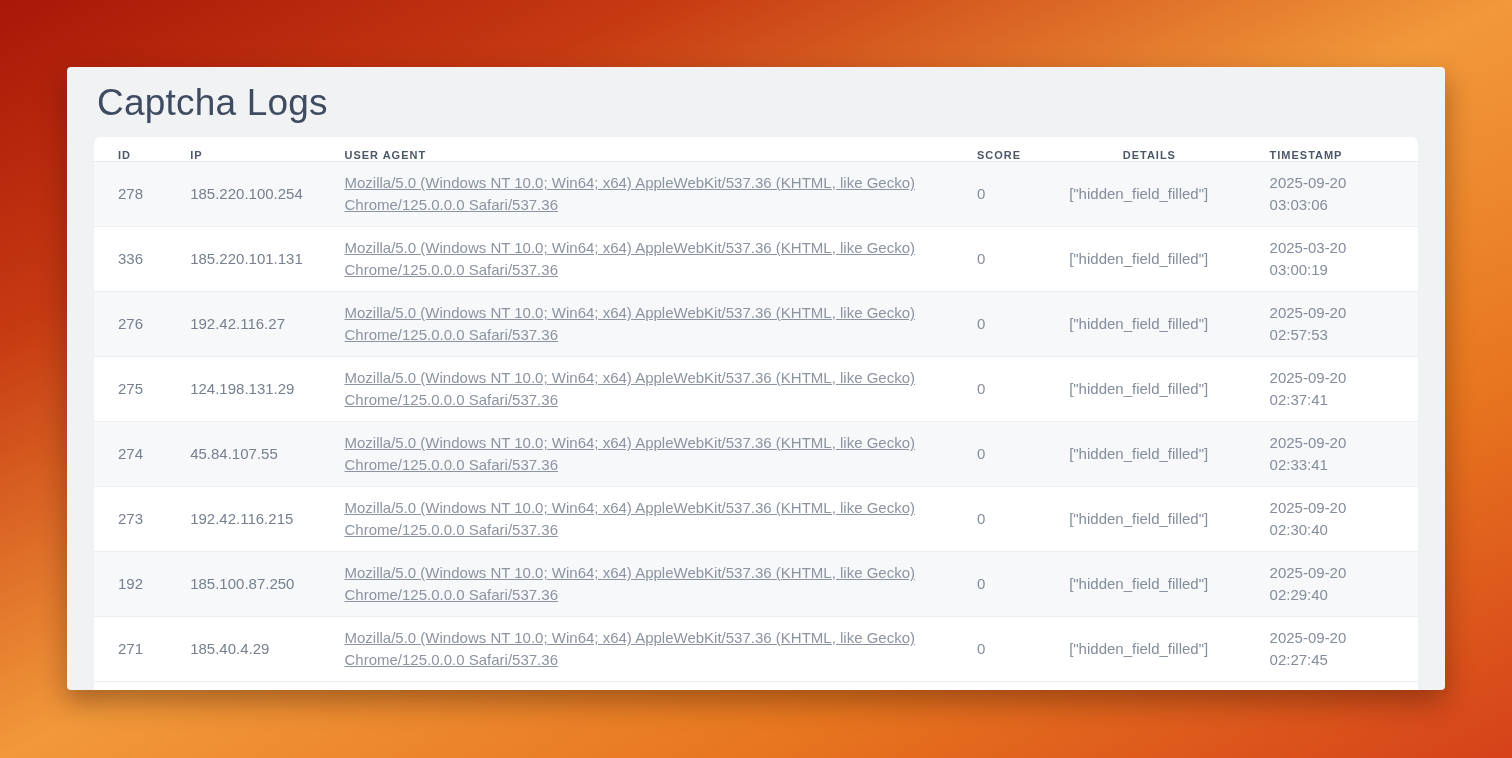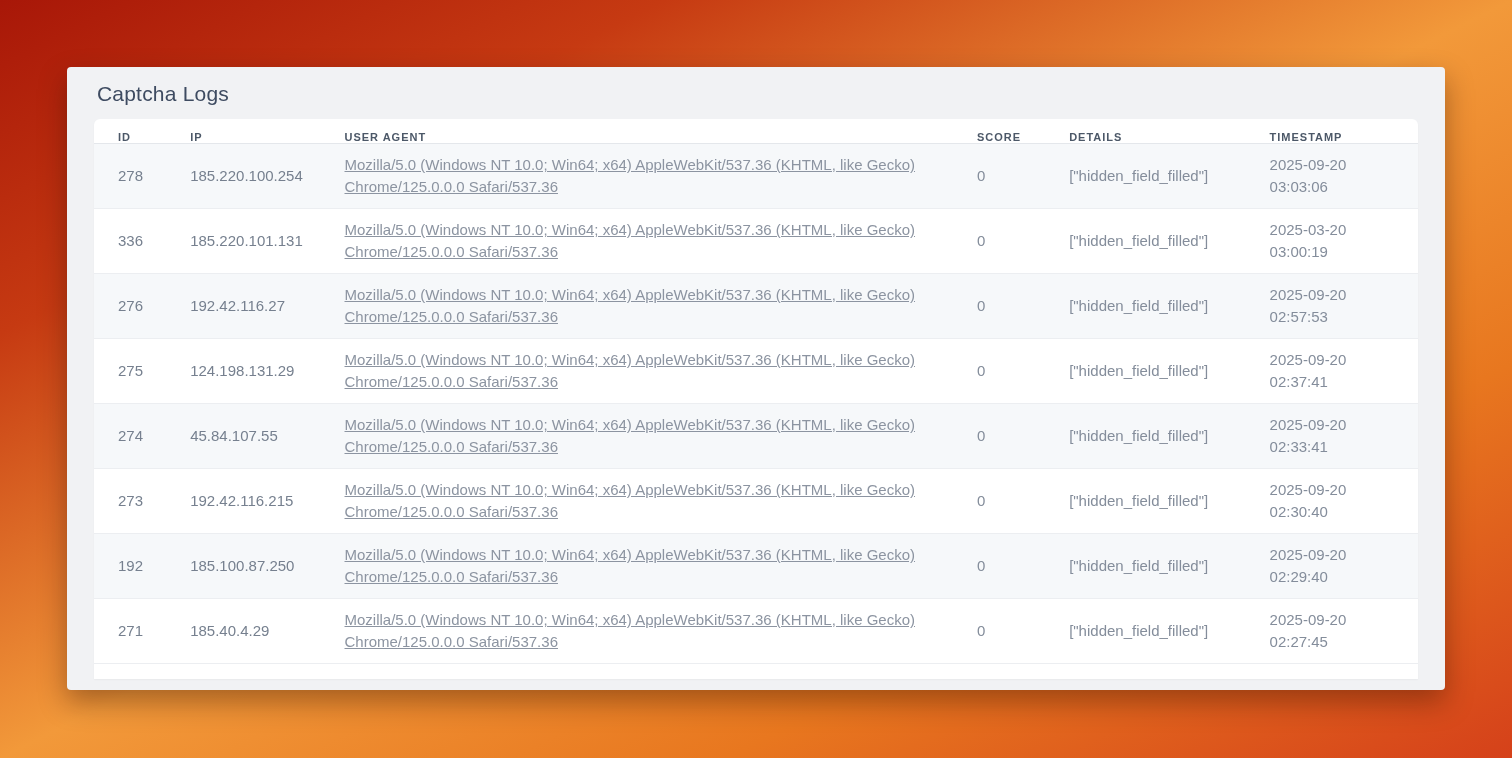--- a/index.html
+++ b/index.html
@@ -20,21 +20,21 @@
     left: 67px; top: 67px;
     width: 1378px; height: 623px;
     background: #f1f2f4;
     border-radius: 4px;
     overflow: hidden;
     box-shadow: 0 12px 28px rgba(45, 12, 2, 0.38);
   }
   .title {
     margin: 0;
     padding: 15px 30px 13px 30px;
-    font-size: 21px;
+    font-size: 37px;
     font-weight: 500;
     letter-spacing: 0.2px;
     color: #3e4b61;
   }
   .table-panel {
     margin: 0 27px;
     height: 560px;
     background: #ffffff;
     border-radius: 6px 6px 0 0;
     overflow: hidden;
@@ -53,21 +53,21 @@
     font-weight: bold;
     letter-spacing: 0.09em;
     color: #4c5868;
     border-bottom: 1px solid #e4e7eb;
     white-space: nowrap;
   }
   .logs-table th.col-id        { width: 72px; }
   .logs-table th.col-ip        { width: 154px; }
   .logs-table th.col-user_agent{ width: 631px; }
   .logs-table th.col-score     { width: 92px; }
-  .logs-table th.col-details   { width: 200px; }
+  .logs-table th.col-details   { width: 200px; text-align: center; }
   .logs-table th.col-timestamp { width: 172px; }
   .logs-table td {
     padding: 10px 16px 10px 24px;
     height: 64px;
     vertical-align: middle;
     line-height: 22px;
     color: #76808f;
     border-bottom: 1px solid #eceef1;
   }
   .logs-table td.col-user_agent { color: #8c94a1; text-decoration: underline; }

